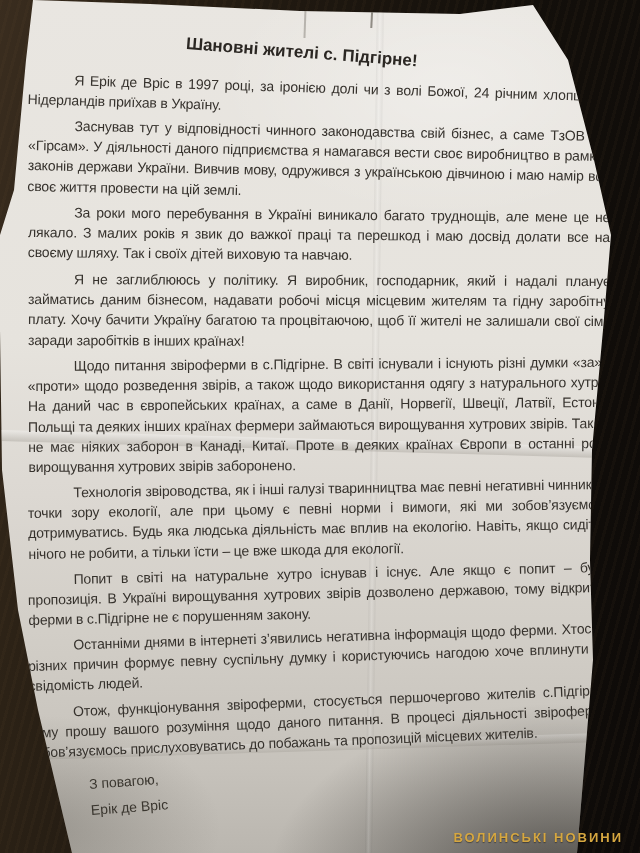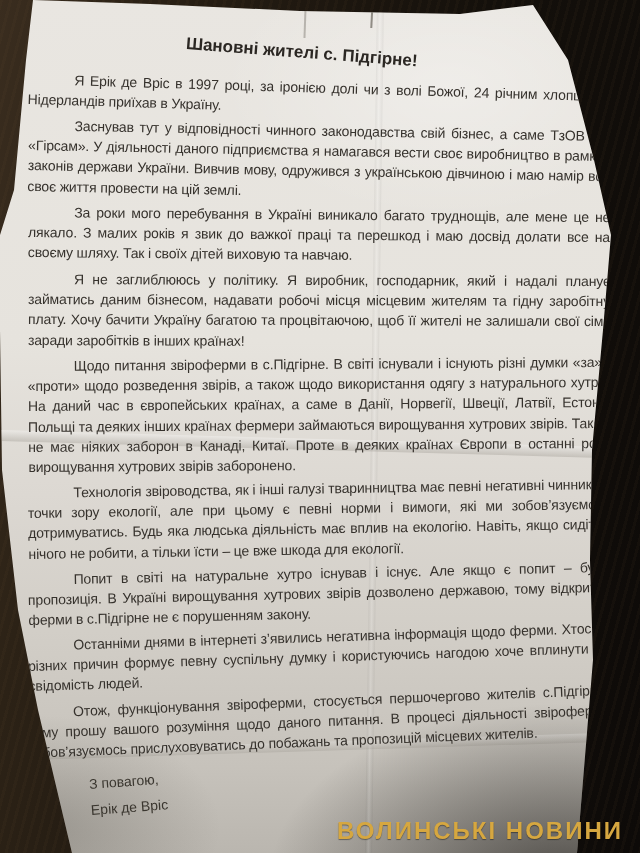--- a/index.html
+++ b/index.html
@@ -61,21 +61,21 @@
   .p9{transform:rotate(-2.3deg);}
   .closing-block{
     margin:10px 0 0 62px;width:max-content;
     transform:rotate(-4.2deg);transform-origin:left center;
   }
   .closing-block p{
     margin:0 0 6px 0;font-size:14px;line-height:20.2px;color:#3a362f;
   }
   .watermark{
     position:absolute;right:17px;bottom:8px;
-    font-size:24px;font-weight:bold;letter-spacing:2px;
+    font-size:13px;font-weight:bold;letter-spacing:2px;
     color:#d6a740;text-shadow:0 1px 1px rgba(0,0,0,.4);
     white-space:nowrap;
   }
 </style>
 </head>
 <body>
 
 <div class="scene">
   <div class="paper">
     <div class="crease crease-vert-tear"></div>

